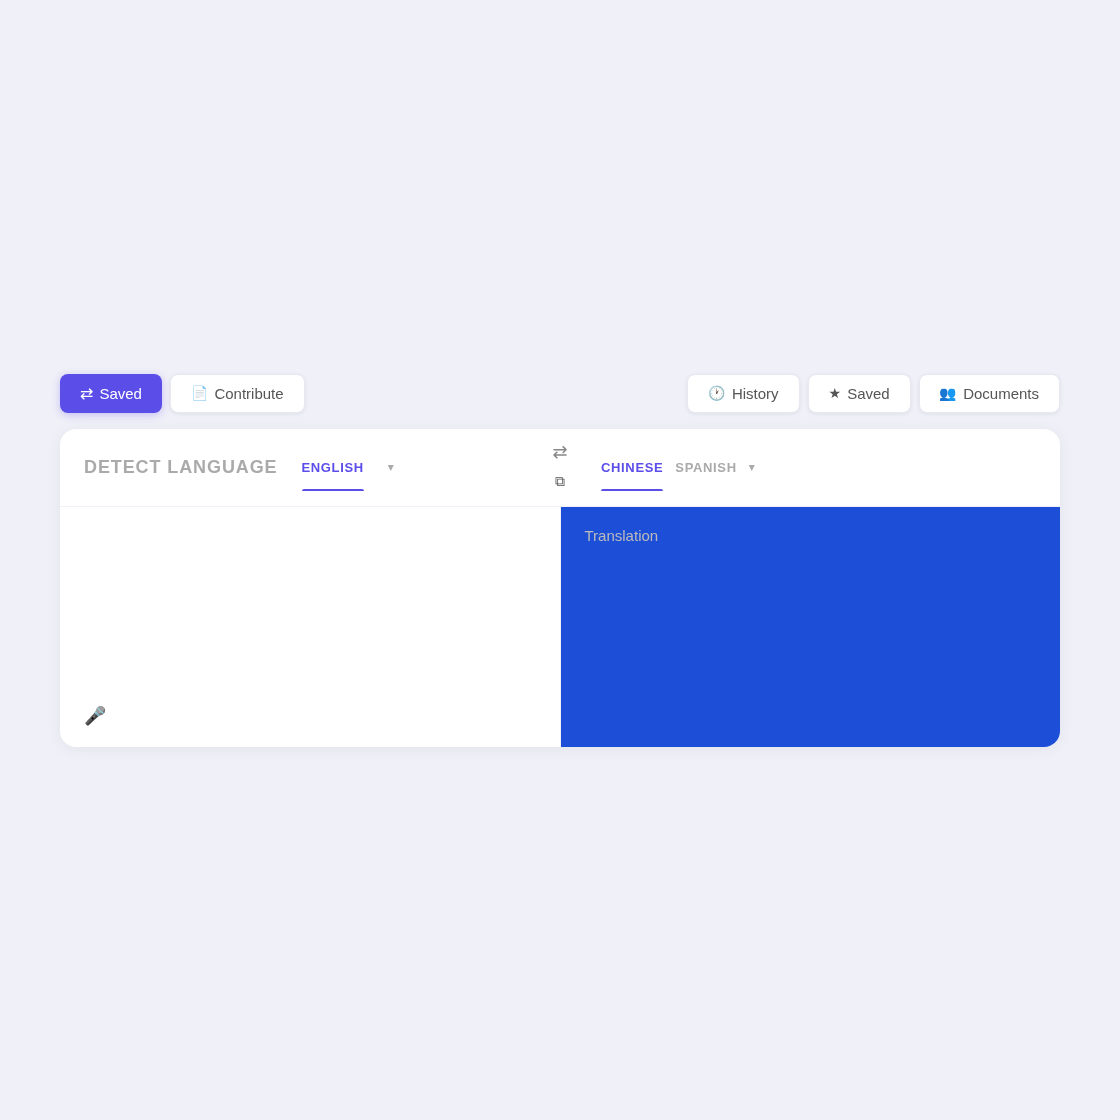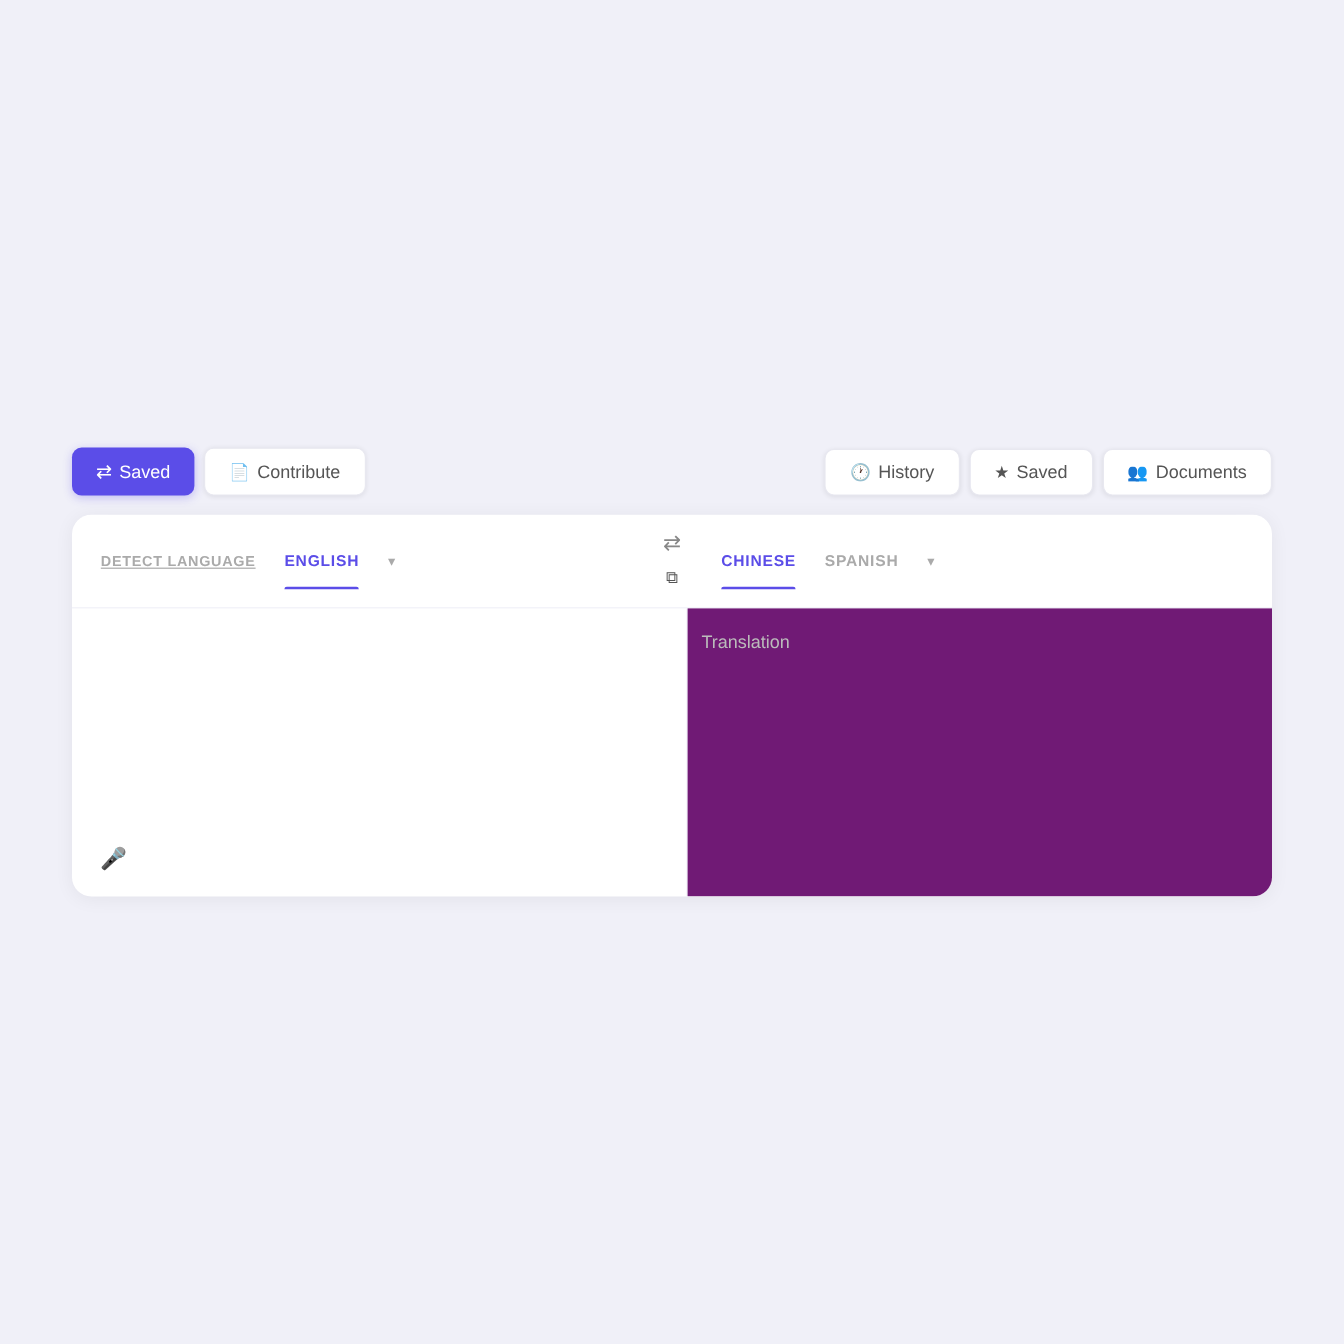--- a/index.html
+++ b/index.html
@@ -92,21 +92,21 @@
       align-items: center;
       padding: 0 24px;
       gap: 24px;
     }
 
     .lang-right {
       flex: 1;
       display: flex;
       align-items: center;
       padding: 0 24px;
-      gap: 24px;
+      gap: 12px;
     }
 
     .lang-divider {
       display: flex;
       flex-direction: column;
       align-items: center;
       gap: 6px;
       padding: 12px 8px;
     }
 
@@ -117,27 +117,26 @@
     }
 
     .copy-icon-container {
       font-size: 14px;
       color: #555;
       cursor: pointer;
       padding: 4px;
     }
 
     .lang-detect {
-      font-size: 12px;
+      font-size: 18px;
       font-weight: 600;
       color: #aaa;
       letter-spacing: 0.05em;
       text-transform: uppercase;
       padding: 16px 0;
-      text-decoration: underline;
     }
 
     .lang-tab {
       font-size: 13px;
       font-weight: 600;
       color: #aaa;
       text-transform: uppercase;
       letter-spacing: 0.05em;
       padding: 16px 0;
       cursor: pointer;
@@ -181,22 +180,22 @@
 
     .text-panel-left {
       flex: 1;
       padding: 20px 24px;
       border-right: 1px solid #f0f0f8;
       position: relative;
     }
 
     .text-panel-right {
       flex: 1;
-      padding: 20px 12px;
-      background: #701a75;
+      padding: 20px 24px;
+      background: #1d4ed8;
       position: relative;
     }
 
     .text-input-area {
       width: 100%;
       height: 180px;
       border: none;
       outline: none;
       font-size: 15px;
       color: #333;

